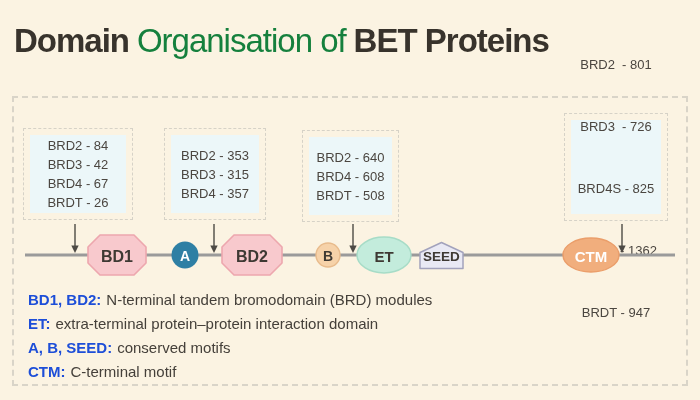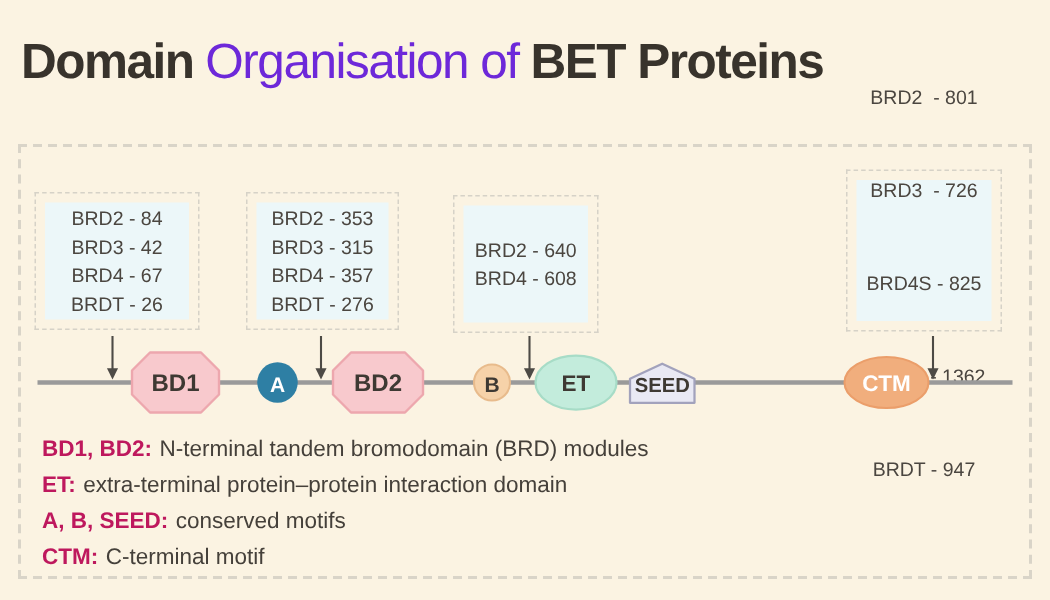--- a/index.html
+++ b/index.html
@@ -12,21 +12,21 @@
   }
 
   
   .title {
     position: absolute; left: 14px; top: 22px;
     white-space: nowrap;
     letter-spacing: -1px;
     color: #38332c;
   }
   .title .big { font-size: 33px; font-weight: bold; }
-  .title .mid { font-size: 33px; font-weight: 400; color: #6d28d9; }
+  .title .mid { font-size: 33px; font-weight: 400; color: #15803d; }
 
   
   .frame {
     position: absolute; left: 12px; top: 96px;
     width: 672px; height: 286px;
     border: 2px dashed #d9d4c8;
   }
 
   
   .abox {
@@ -59,21 +59,21 @@
   .lbl-dark  { fill: #3e3933; }
   .lbl-white { fill: #ffffff; }
 
   
   .legend { position: absolute; left: 28px; top: 291px; }
   .legend-line {
     font-size: 15px; color: #45403a;
     line-height: 17px; margin-bottom: 7px;
     white-space: nowrap;
   }
-  .legend-term { font-weight: bold; margin-right: 5px; color: #be185d; }
+  .legend-term { font-weight: bold; margin-right: 5px; color: #1d4ed8; }
 </style>
 </head>
 <body>
 
 <h1 class="title" style="margin:0;">
   <span class="big">Domain</span>
   <span class="mid">Organisation of</span>
   <span class="big">BET Proteins</span>
 </h1>
 
@@ -85,27 +85,27 @@
     <div class="aline">BRD3 - 42</div>
     <div class="aline">BRD4 - 67</div>
     <div class="aline">BRDT - 26</div>
   </div>
 </div>
 <div class="abox abox-2">
   <div class="abox-inner">
     <div class="aline">BRD2 - 353</div>
     <div class="aline">BRD3 - 315</div>
     <div class="aline">BRD4 - 357</div>
-    <div class="aline">BRDT - 276</div>
   </div>
 </div>
 <div class="abox abox-3">
   <div class="abox-inner">
     <div class="aline">BRD2 - 640</div>
     <div class="aline">BRD4 - 608</div>
+    <div class="aline">BRDT - 508</div>
   </div>
 </div>
 <div class="abox abox-4">
   <div class="abox-inner">
     <div class="aline">BRD2  - 801</div>
     <div class="aline">BRD3  - 726</div>
     <div class="aline">BRD4S - 825</div>
     <div class="aline">BRD4L - 1362</div>
     <div class="aline">BRDT - 947</div>
   </div>

